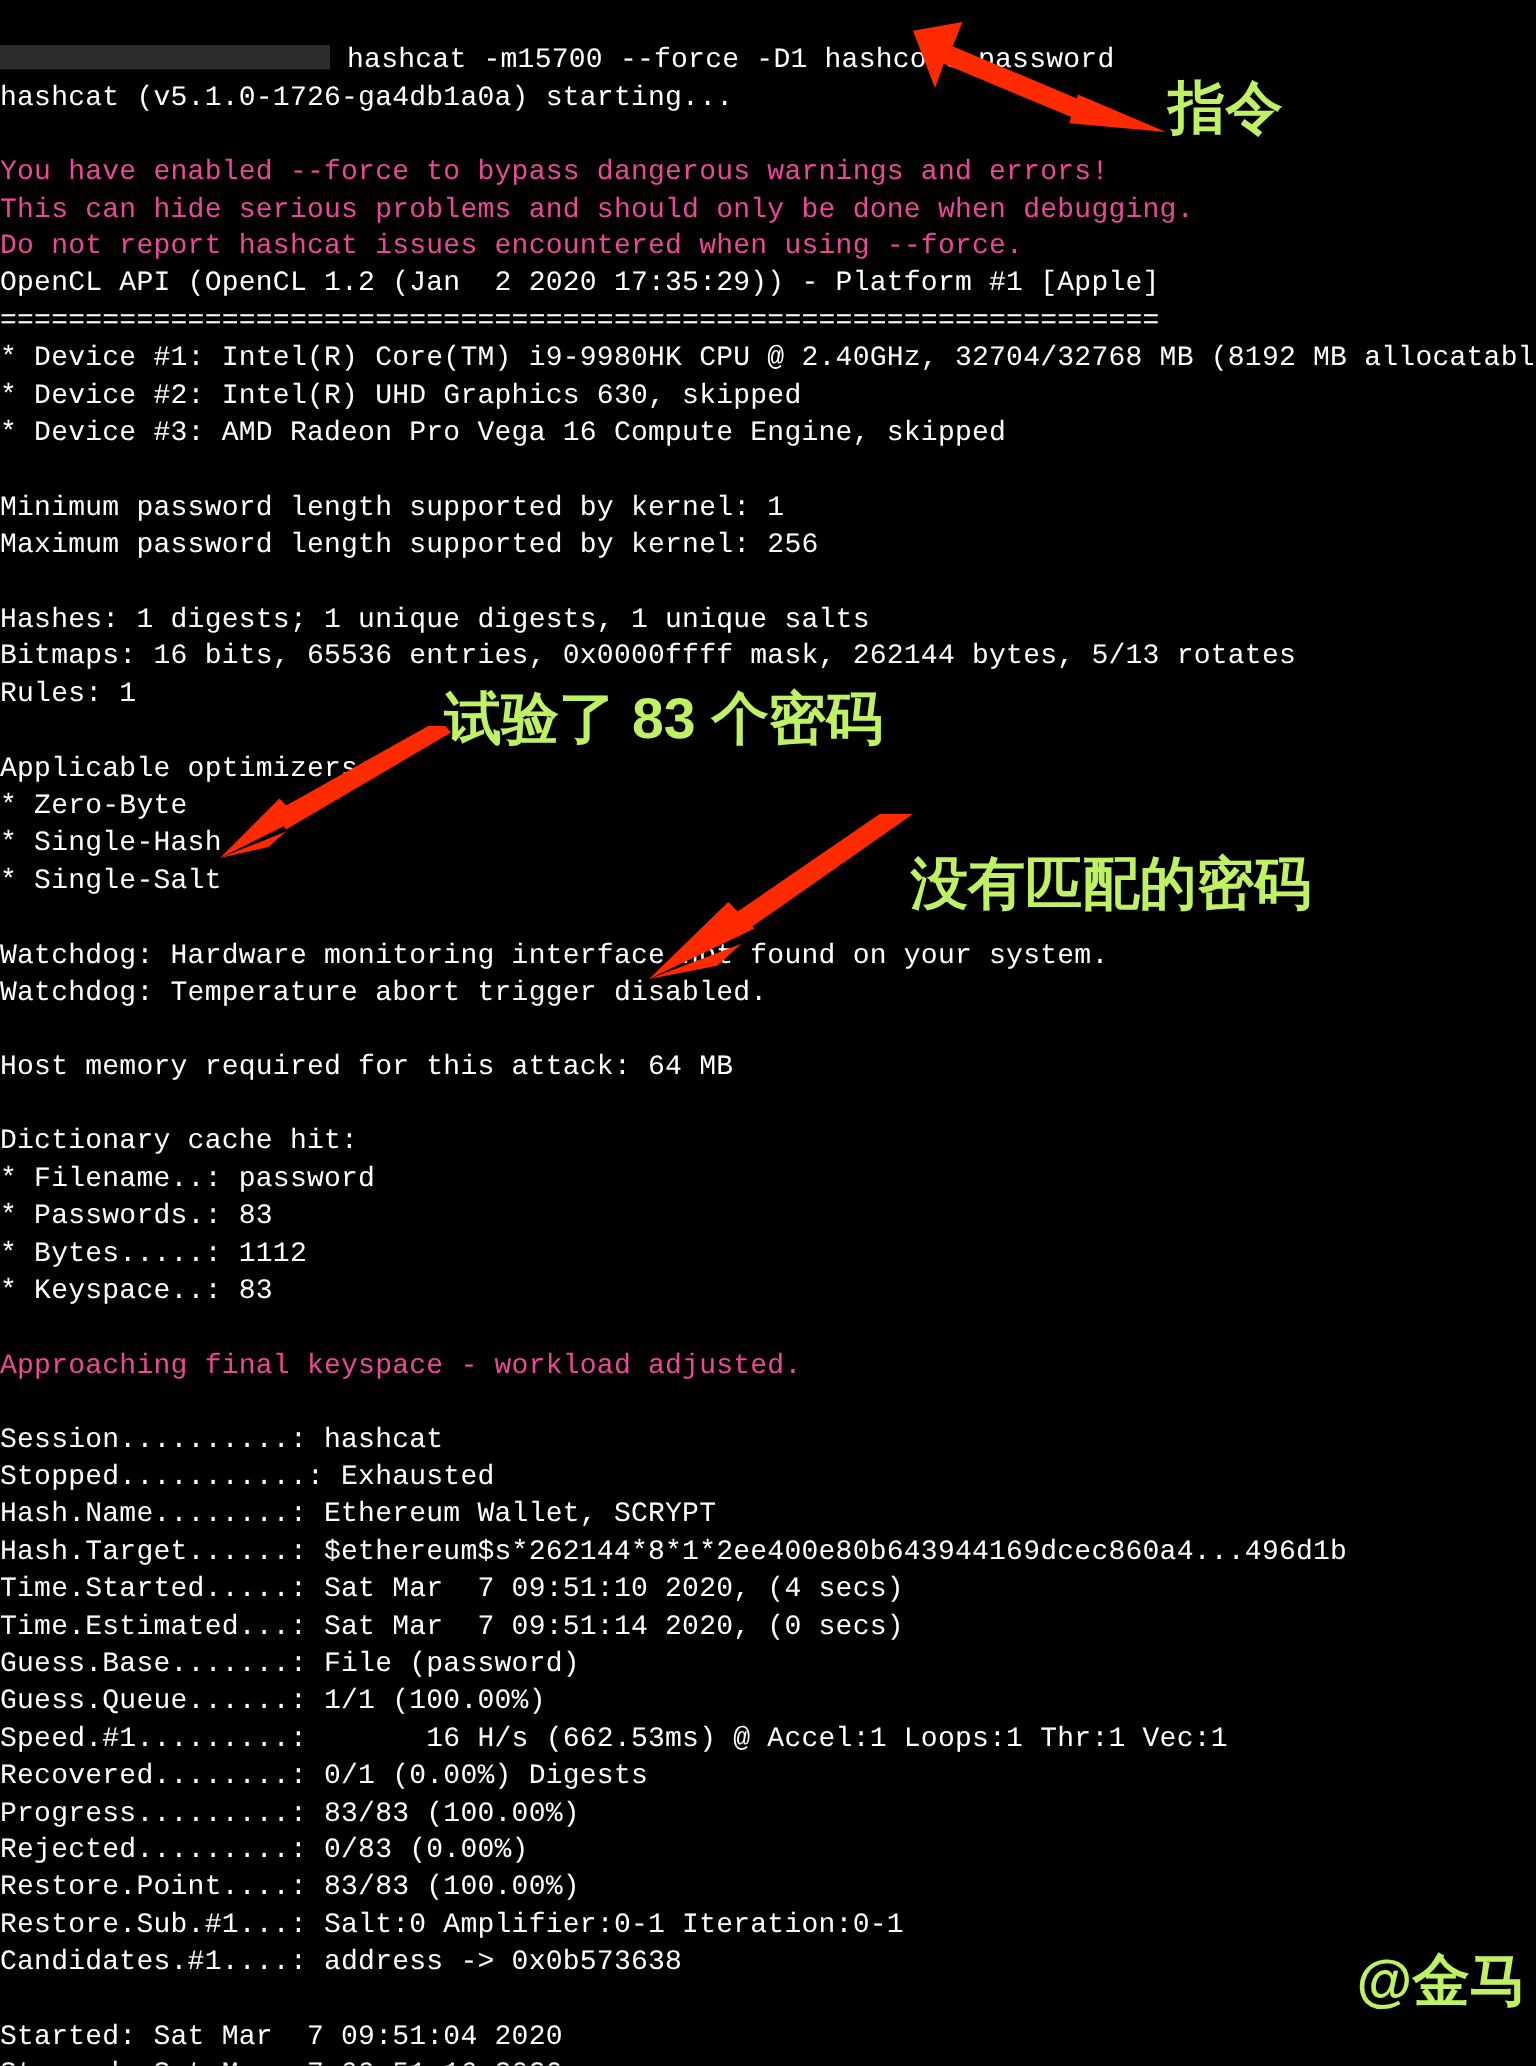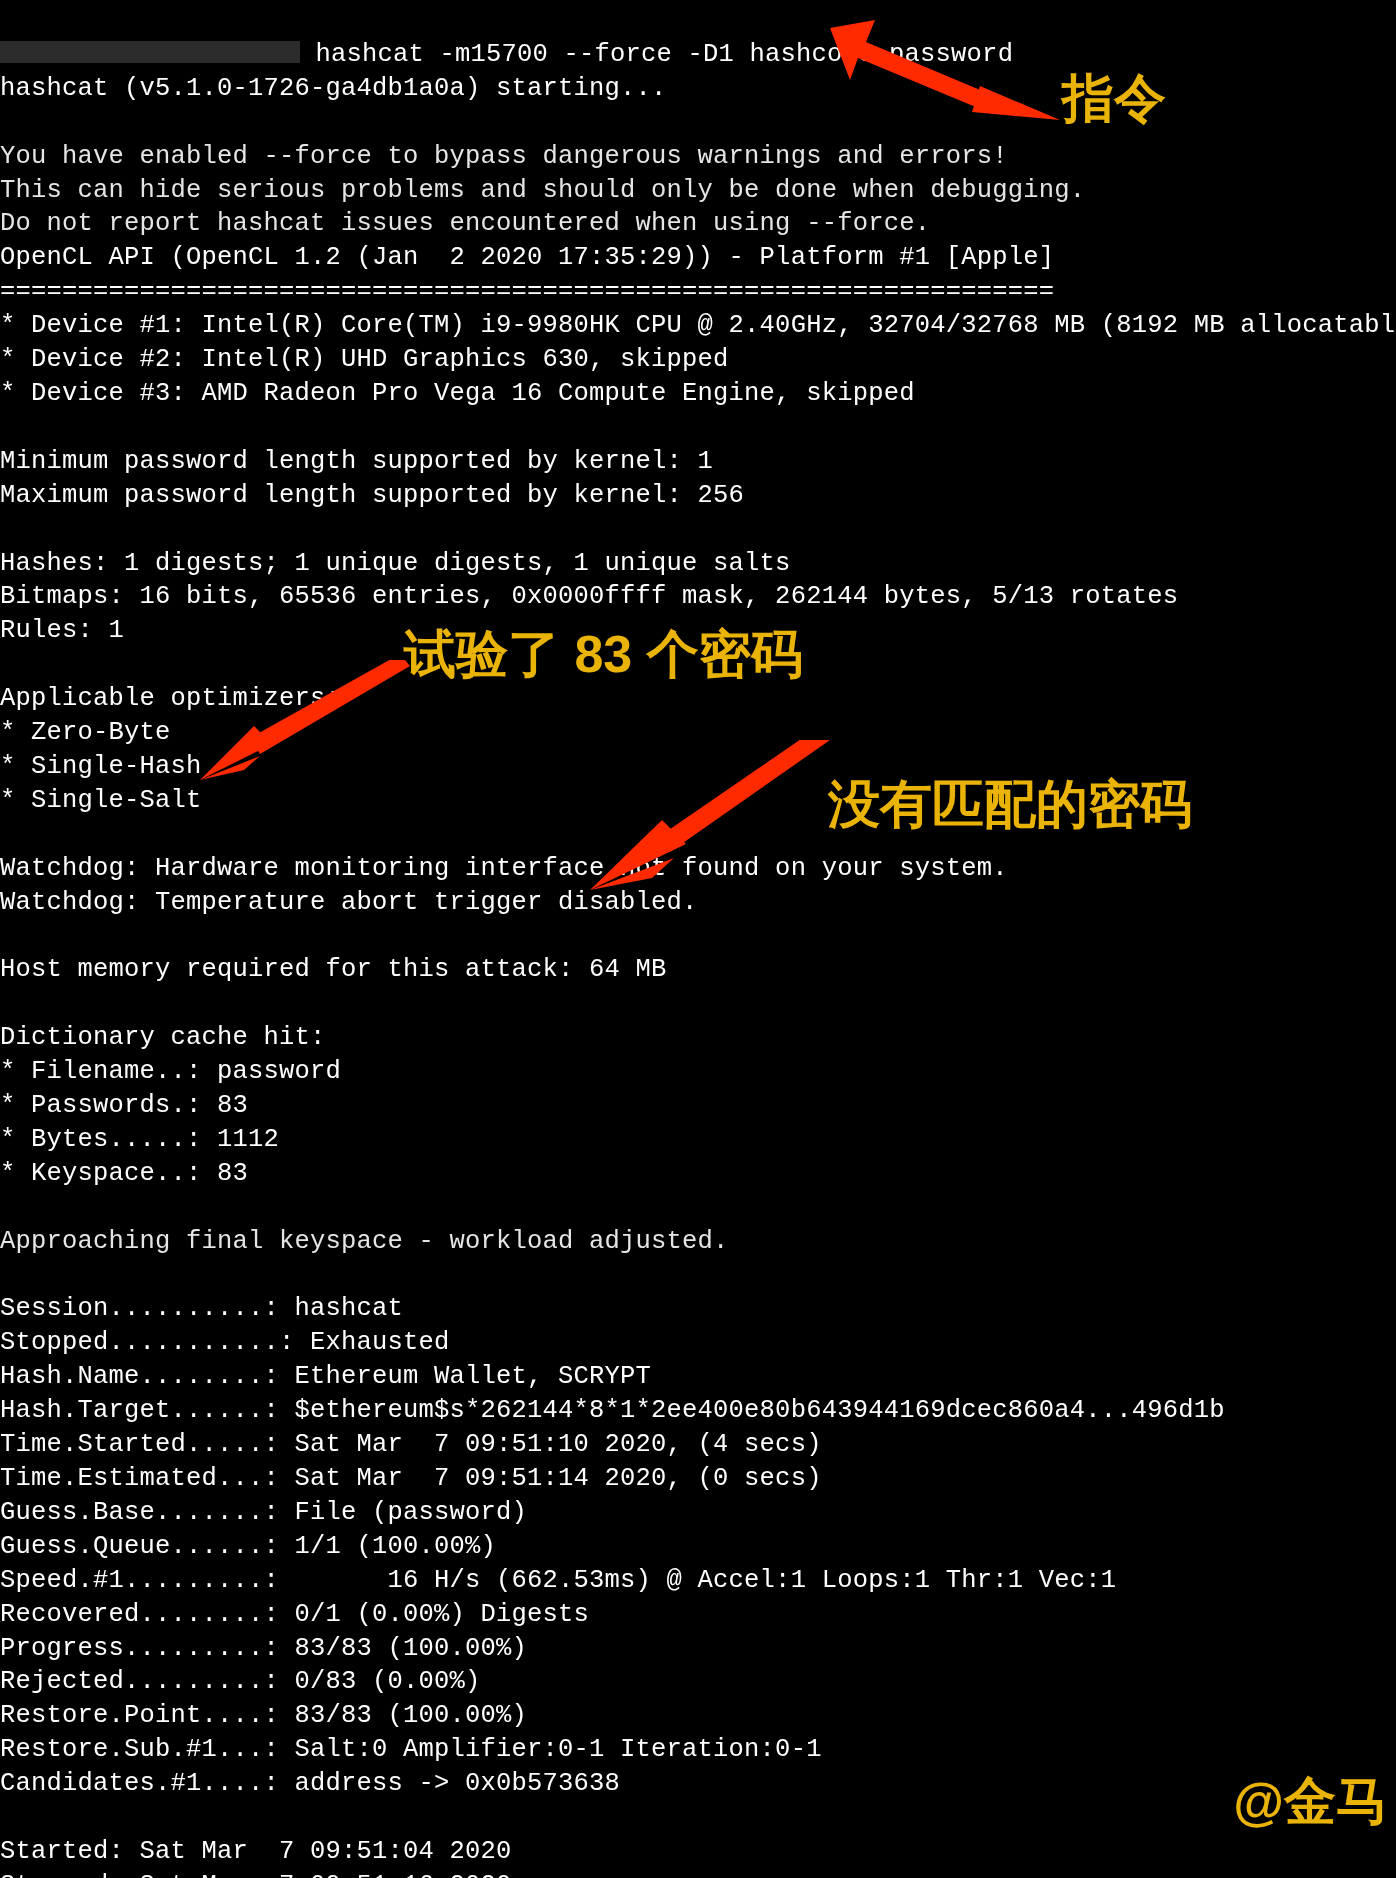--- a/index.html
+++ b/index.html
@@ -13,38 +13,38 @@
     width: 1396px;
     height: 1878px;
     overflow: hidden;
     position: relative;
   }
   .term {
     white-space: pre;
     padding: 4px 0 0 0;
     letter-spacing: 0.2px;
   }
-  .yellow { color: #e5e5e5; }
+  .yellow { color: #ec4899; }
   .redacted {
     display: inline-block;
     width: 300px;
     height: 22px;
     background: #2c2c2c;
     vertical-align: -2px;
     position: relative;
   }
   .redacted::before, .redacted::after {
     content: "";
     position: absolute;
     top: 0; bottom: 0;
     background: #000;
   }
   .annotation {
     position: absolute;
-    color: #eab308;
+    color: #bef264;
     font-family: "PingFang SC", "Hiragino Sans GB", "Microsoft YaHei", sans-serif;
     font-weight: 600;
     pointer-events: none;
   }
   .anno-cmd { top: 64px; left: 1062px; font-size: 52px; }
   .anno-83  { top: 620px; left: 404px; font-size: 52px; }
   .anno-res { top: 710px; left: 828px; font-size: 52px; line-height: 1.22; }
   .anno-sig { bottom: 42px; right: 8px; font-size: 52px; }
   svg.arrow { position: absolute; pointer-events: none; }
   .arrow path, .arrow polygon { fill: #ff2a00; }

